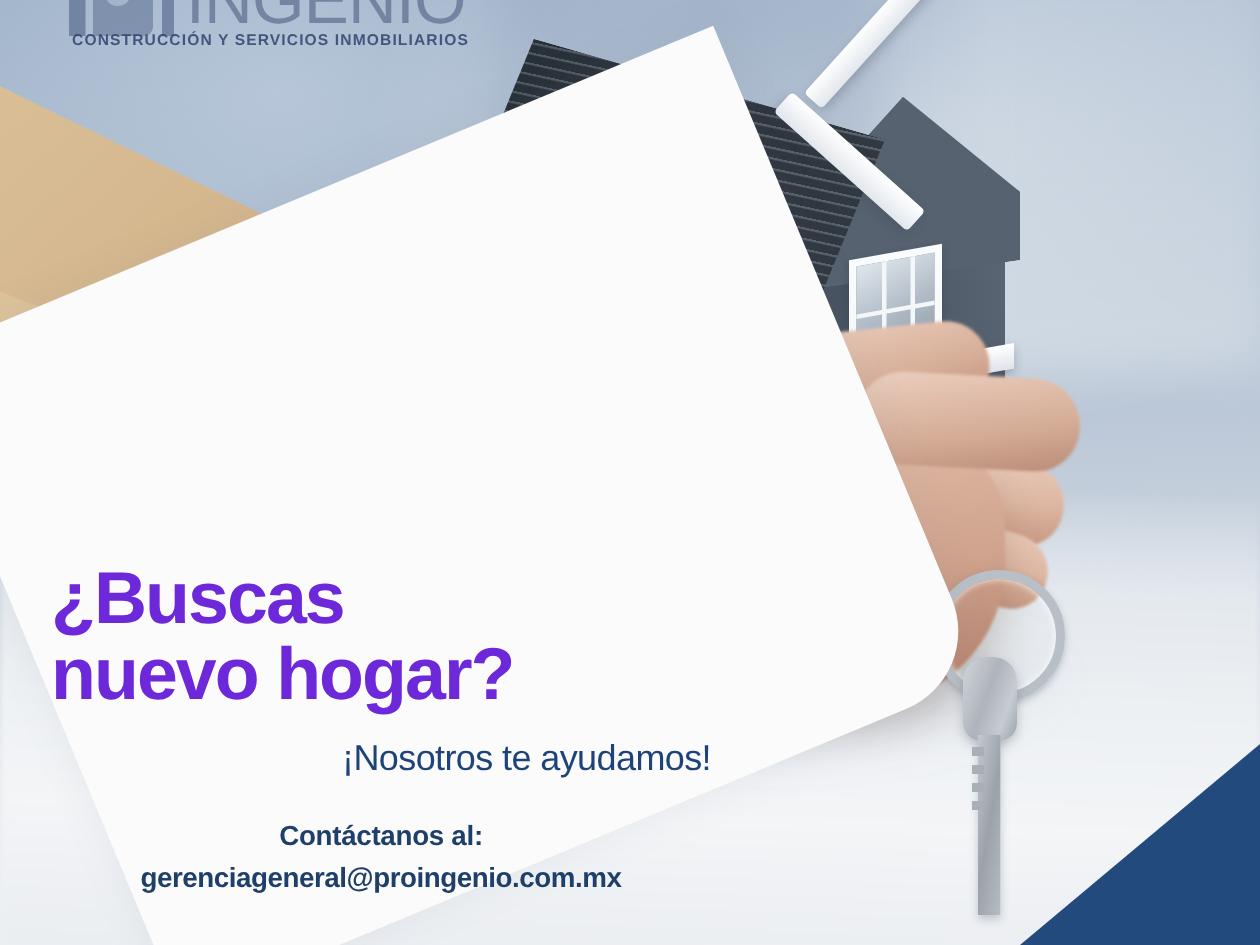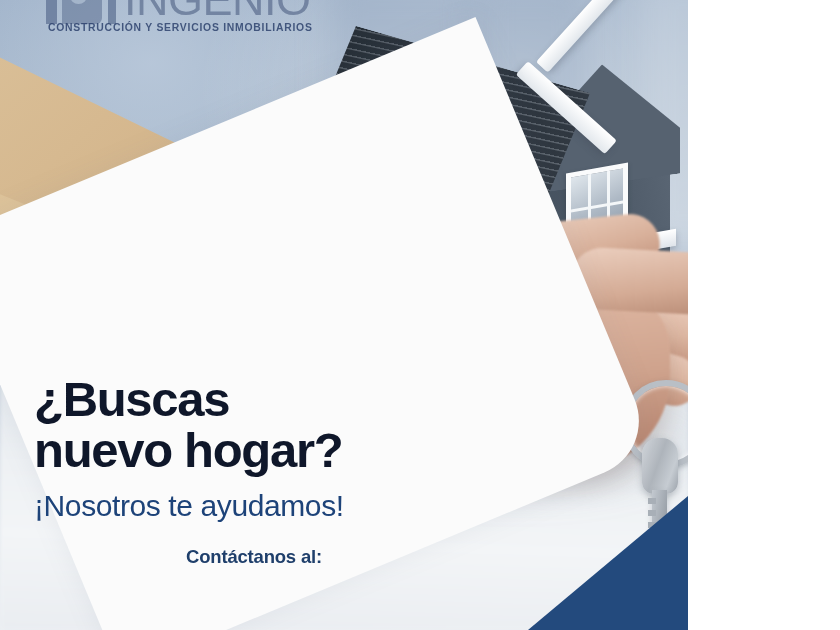--- a/index.html
+++ b/index.html
@@ -7,21 +7,21 @@
     margin: 0;
     padding: 0;
     background: #ffffff;
   }
   body {
     font-family: "Liberation Sans", sans-serif;
   }
 
   .ad {
     position: relative;
-    width: 688px;
+    width: 840px;
     height: 630px;
     overflow: hidden;
     background: #aebdd0;
   }
 
   
   .photo {
     position: absolute;
     inset: 0;
     overflow: hidden;
@@ -383,31 +383,32 @@
     left: 34px; top: 374px;
     width: 440px;
     z-index: 6;
     color: #1d4379;
   }
   .headline {
     font-size: 49px;
     font-weight: 700;
     line-height: 51px;
     letter-spacing: -1.3px;
-    color: #0f172a;
+    color: #6d28d9;
     margin: 0;
     white-space: pre-line;
   }
   .subhead {
     margin: 13px 0 0 0;
-    font-size: 30px;
+    font-size: 24px;
     font-weight: 400;
     letter-spacing: -0.4px;
     color: #1d4379;
     line-height: 34px;
+    text-align: right;
   }
   .contact {
     margin-top: 20px;
     color: #1f3f6b;
     text-align: center;
   }
   .contact-label {
     font-size: 18.5px;
     font-weight: 700;
     line-height: 27px;
@@ -498,16 +499,17 @@
     </div>
     <div class="logo-tagline">CONSTRUCCIÓN Y SERVICIOS INMOBILIARIOS</div>
   </div>
 
   <div class="copy">
     <h1 class="headline">¿Buscas
 nuevo hogar?</h1>
     <p class="subhead">¡Nosotros te ayudamos!</p>
     <div class="contact">
       <div class="contact-label">Contáctanos al:</div>
+      <div class="contact-email">gerenciageneral@proingenio.com.mx</div>
     </div>
   </div>
 
 </div>
 
 </body></html>

